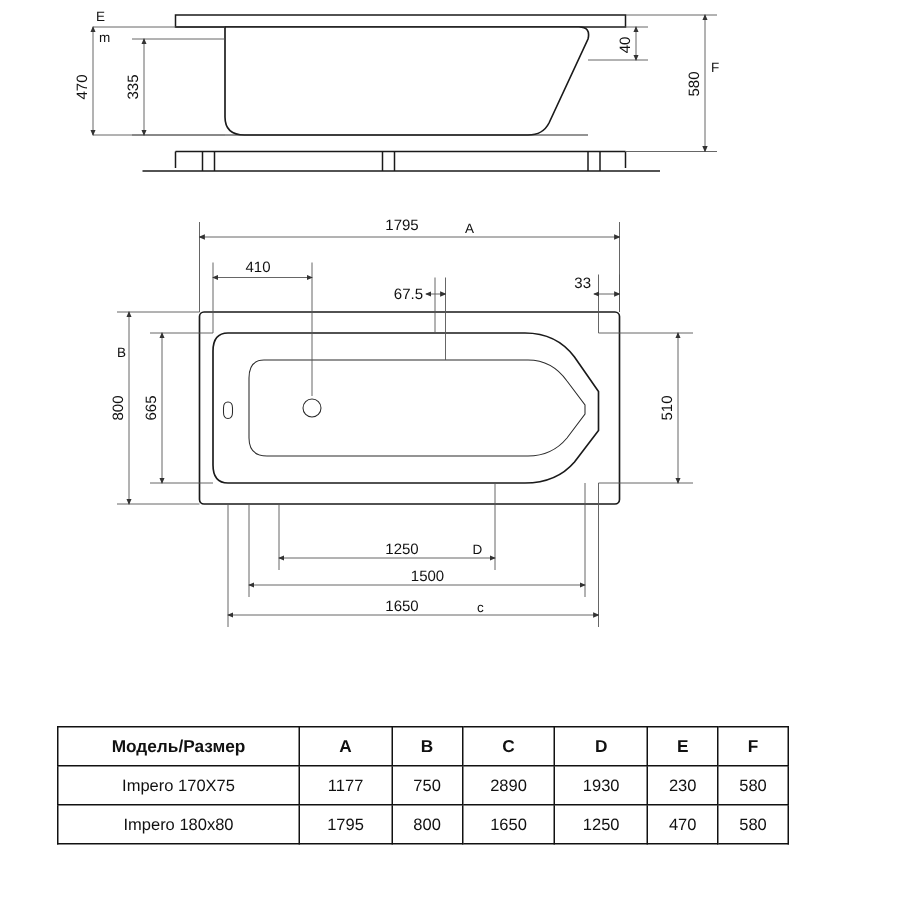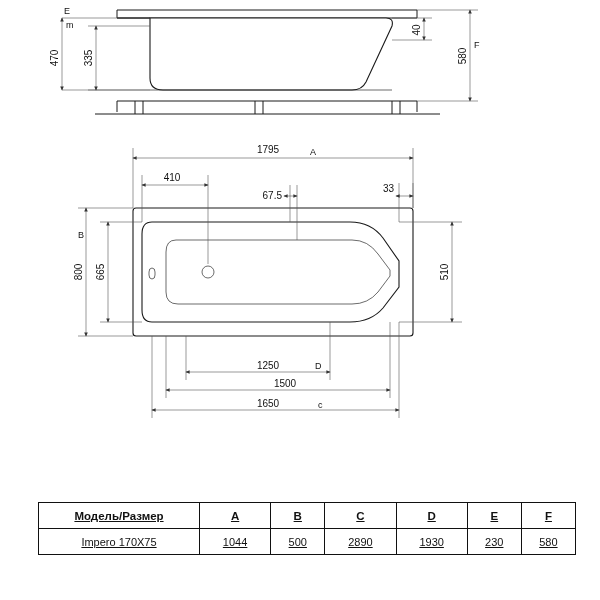--- a/index.html
+++ b/index.html
@@ -58,25 +58,24 @@
   .shape {
     fill: #ffffff;
     stroke: #1a1a1a;
     stroke-width: 1.1;
   }
 
   
   #spec-table {
     position: absolute;
     left: 38px;
-    top: 502px;
-    width: 538px;
+    top: 484px;
+    width: 488px;
     border-collapse: collapse;
     font-size: 11px;
-    text-decoration: underline;
   }
   #spec-table th, #spec-table td {
     border: 1px solid #111;
     height: 25px;
     text-align: center;
     font-weight: normal;
     padding: 0;
   }
   #spec-table th {
     font-weight: bold;
@@ -247,23 +246,32 @@
         <th>B</th>
         <th>C</th>
         <th>D</th>
         <th>E</th>
         <th>F</th>
       </tr>
     </thead>
     <tbody>
       <tr>
         <td>Impero 170X75</td>
-        <td>1044</td>
-        <td>500</td>
+        <td>1177</td>
+        <td>750</td>
         <td>2890</td>
         <td>1930</td>
         <td>230</td>
         <td>580</td>
       </tr>
+      <tr>
+        <td>Impero 180x80</td>
+        <td>1795</td>
+        <td>800</td>
+        <td>1650</td>
+        <td>1250</td>
+        <td>470</td>
+        <td>580</td>
+      </tr>
     </tbody>
   </table>
 
 </div>
 
 </body></html>

